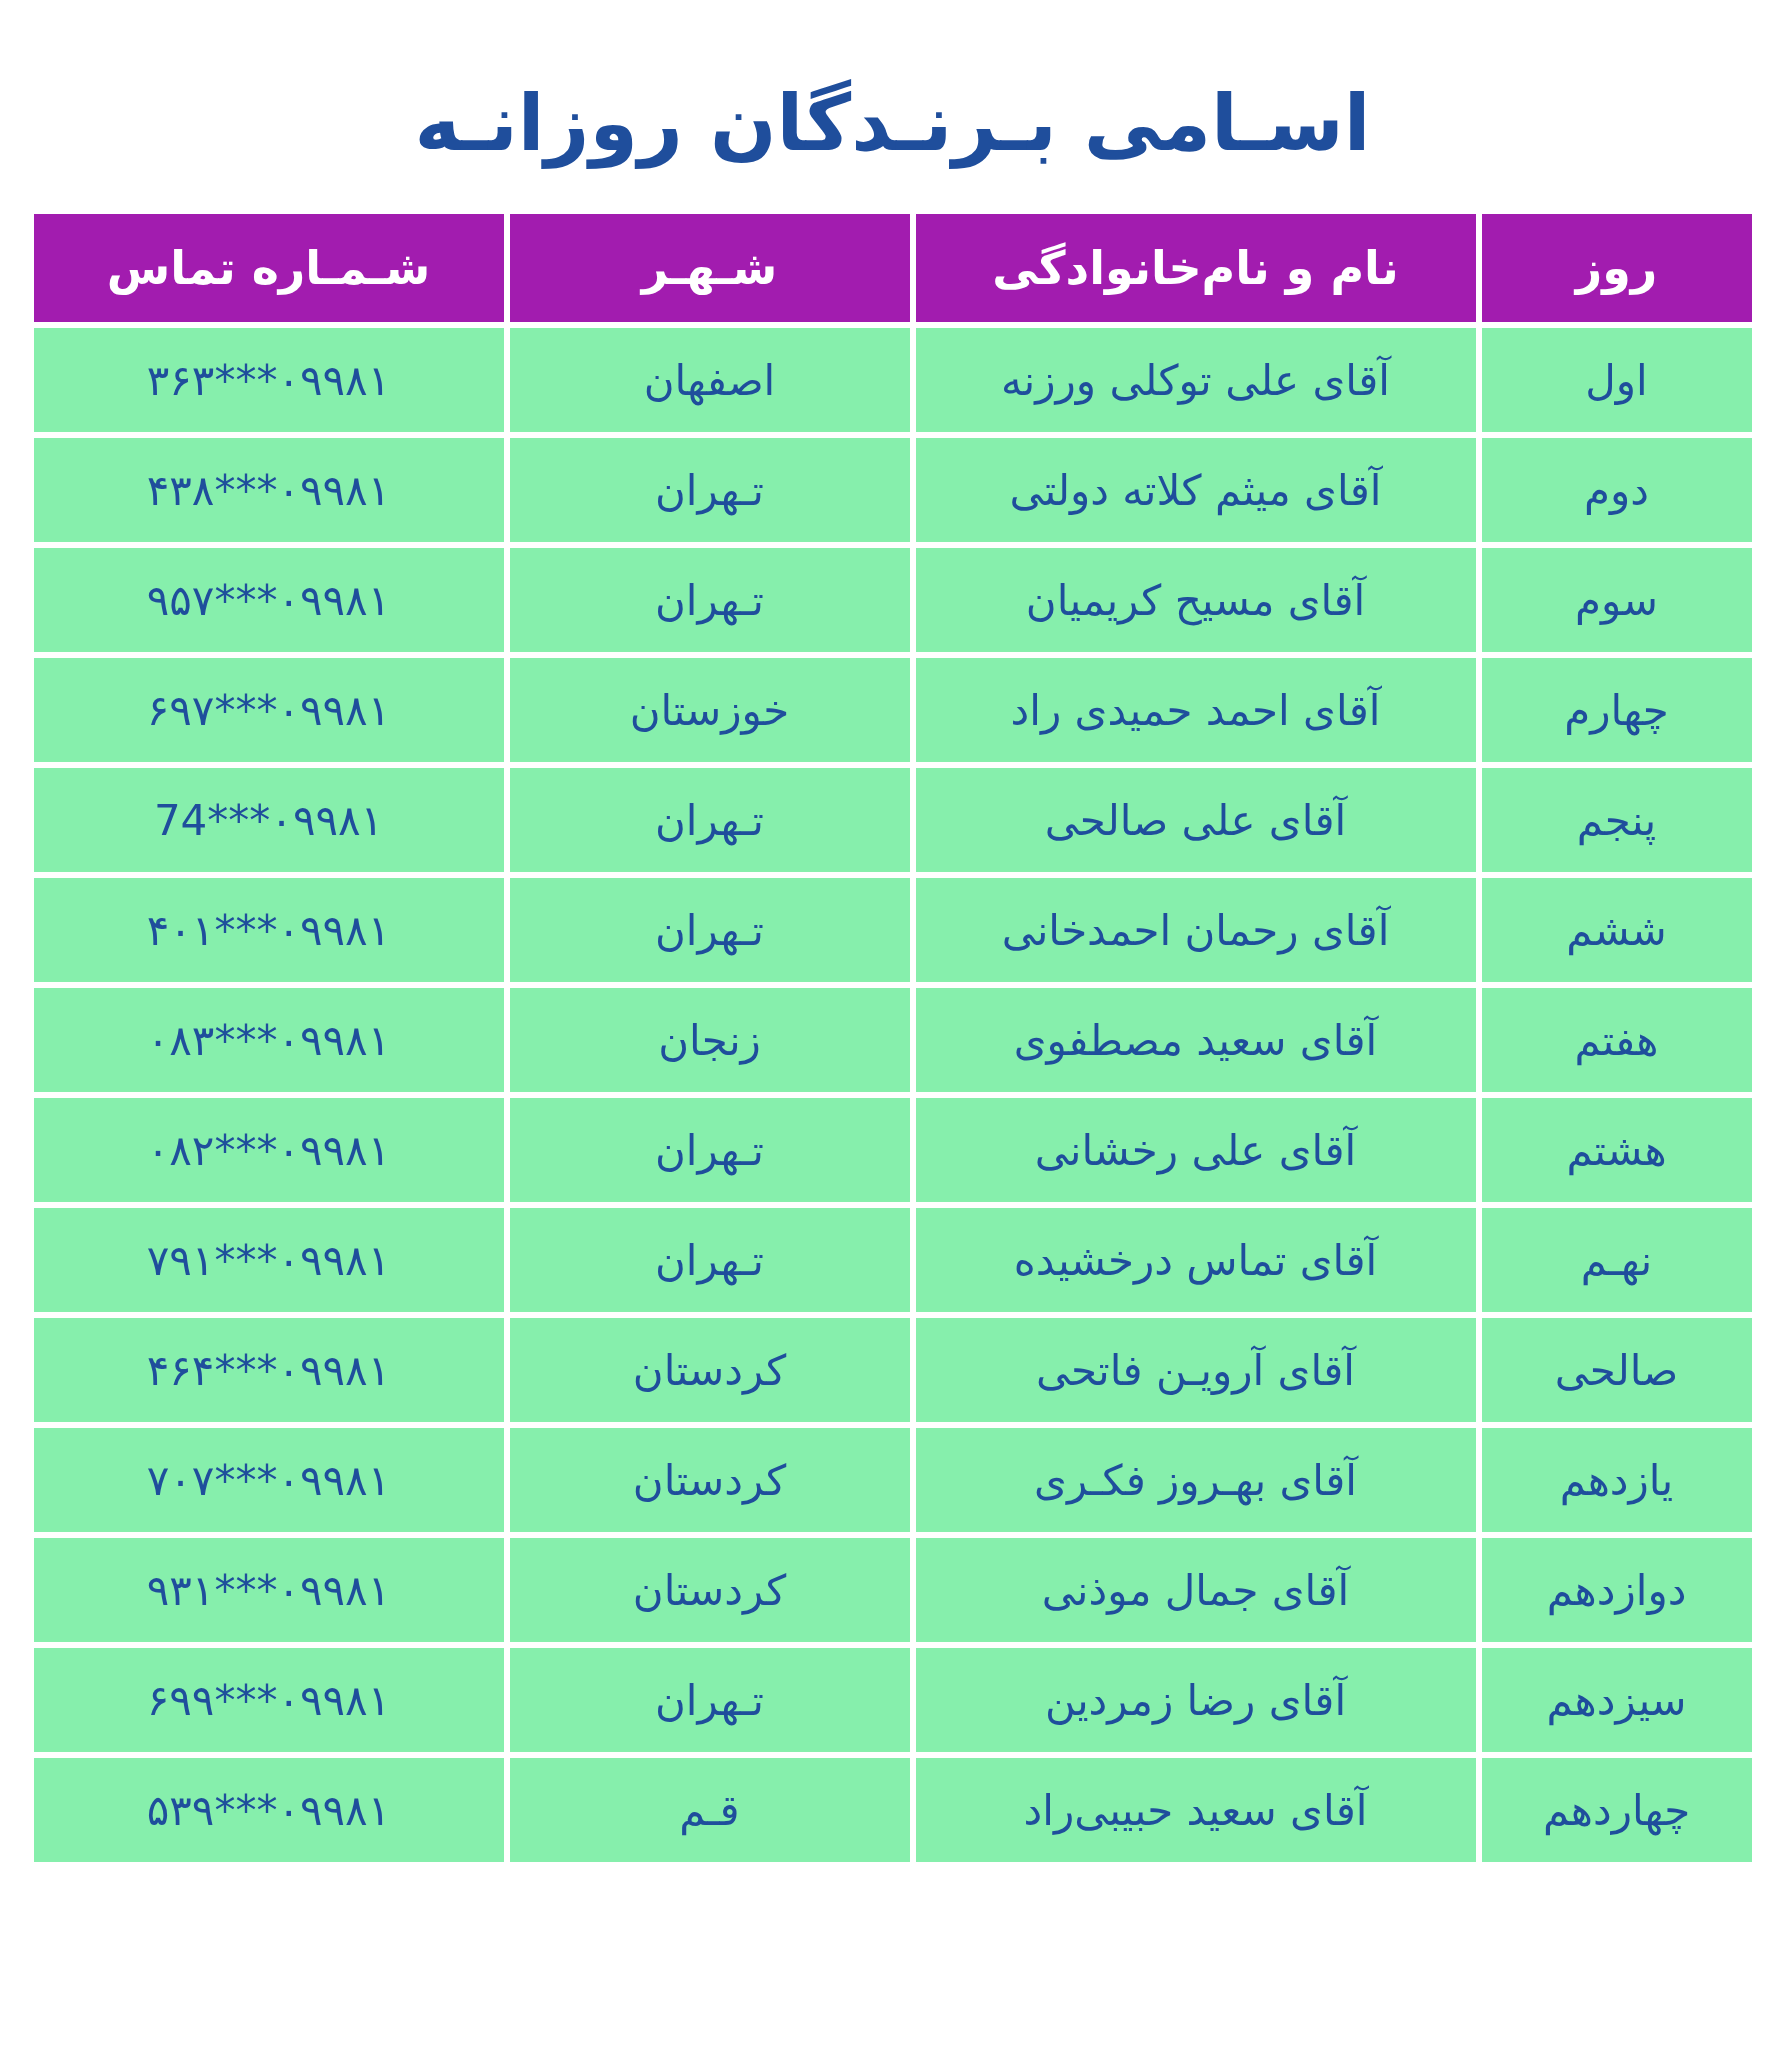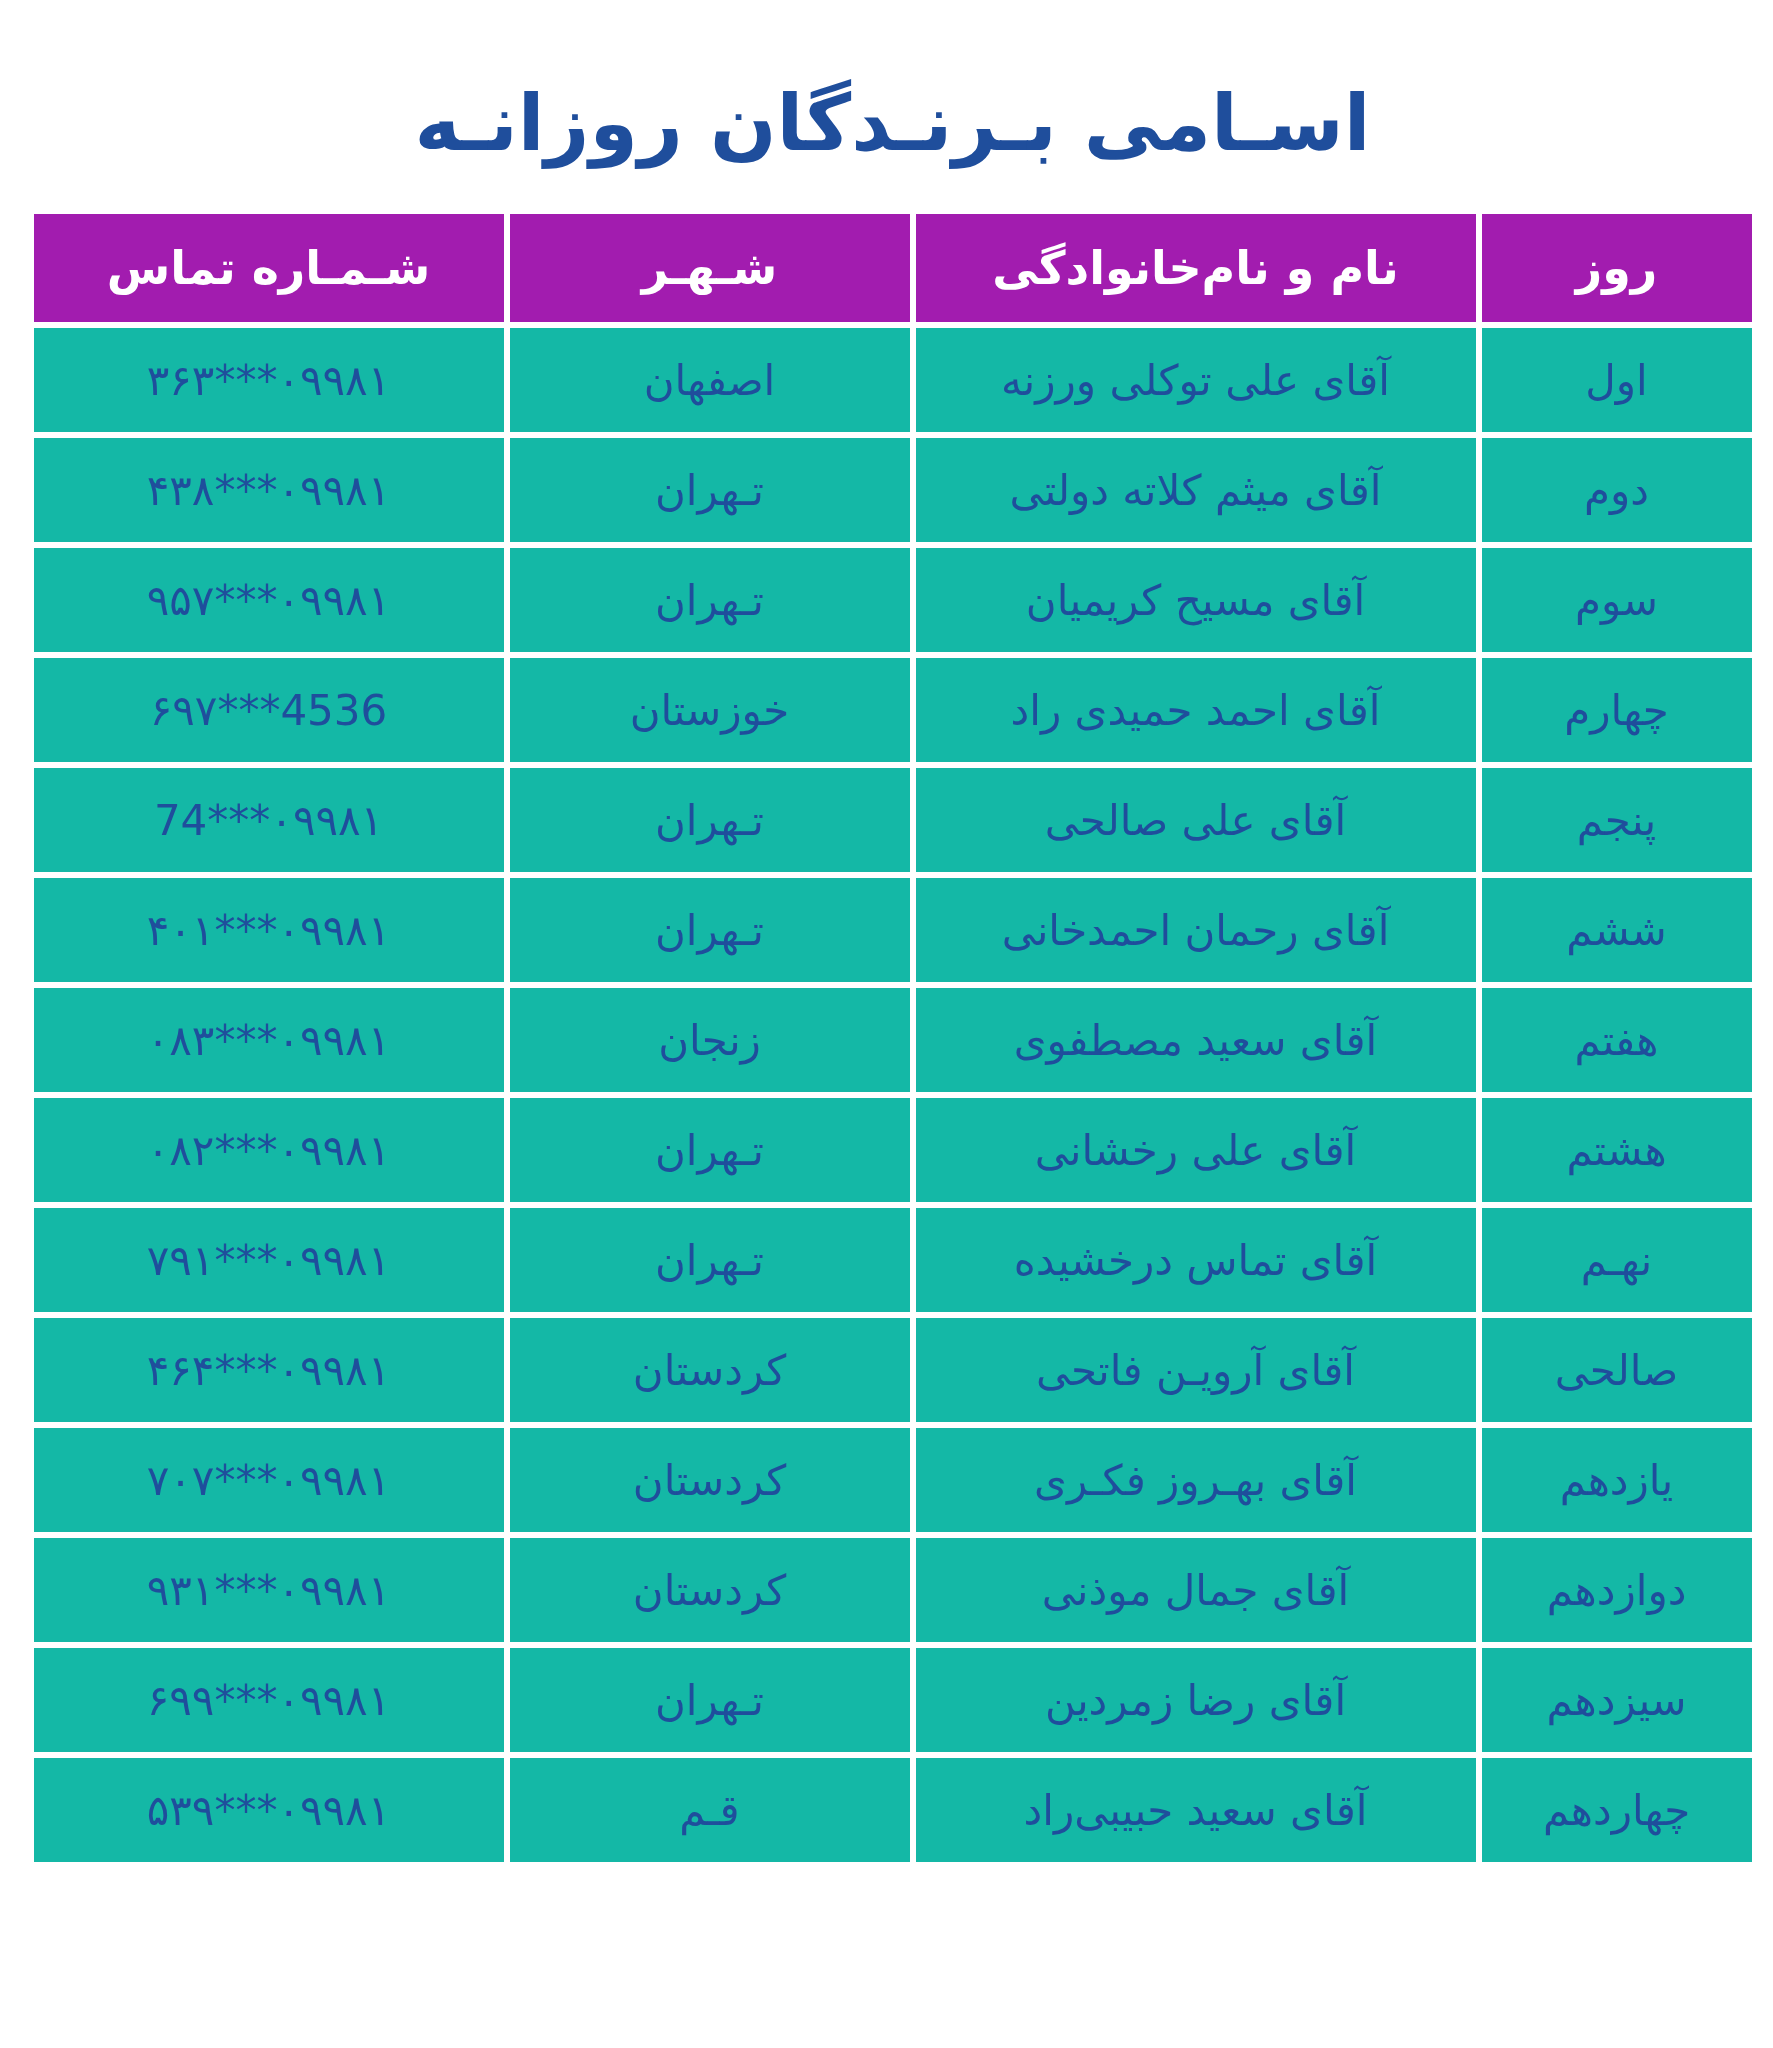--- a/index.html
+++ b/index.html
@@ -44,21 +44,21 @@
     color: #ffffff;
     font-size: 46px;
     font-weight: bold;
     height: 108px;
     text-align: center;
     vertical-align: middle;
     padding: 0 10px;
     white-space: nowrap;
   }
   table.winners td {
-    background: #14b8a6;
+    background: #86efac;
     color: #1f4e9c;
     font-size: 42px;
     height: 104px;
     text-align: center;
     vertical-align: middle;
     padding: 0 10px;
     white-space: nowrap;
   }
   col.c-day    { width: 270px; }
   col.c-name   { width: 560px; }
@@ -110,21 +110,21 @@
       <tr>
         <td class="day">سوم</td>
         <td>آقای مسیح کریمیان</td>
         <td>تـهران</td>
         <td class="phone">۰۹۹۸۱***۹۵۷</td>
       </tr>
       <tr>
         <td class="day">چهارم</td>
         <td>آقای احمد حمیدی راد</td>
         <td>خوزستان</td>
-        <td class="phone">4536***۶۹۷</td>
+        <td class="phone">۰۹۹۸۱***۶۹۷</td>
       </tr>
       <tr>
         <td class="day">پنجم</td>
         <td>آقای علی صالحی</td>
         <td>تـهران</td>
         <td class="phone">۰۹۹۸۱***74</td>
       </tr>
       <tr>
         <td class="day">ششم</td>
         <td>آقای رحمان احمدخانی</td>

